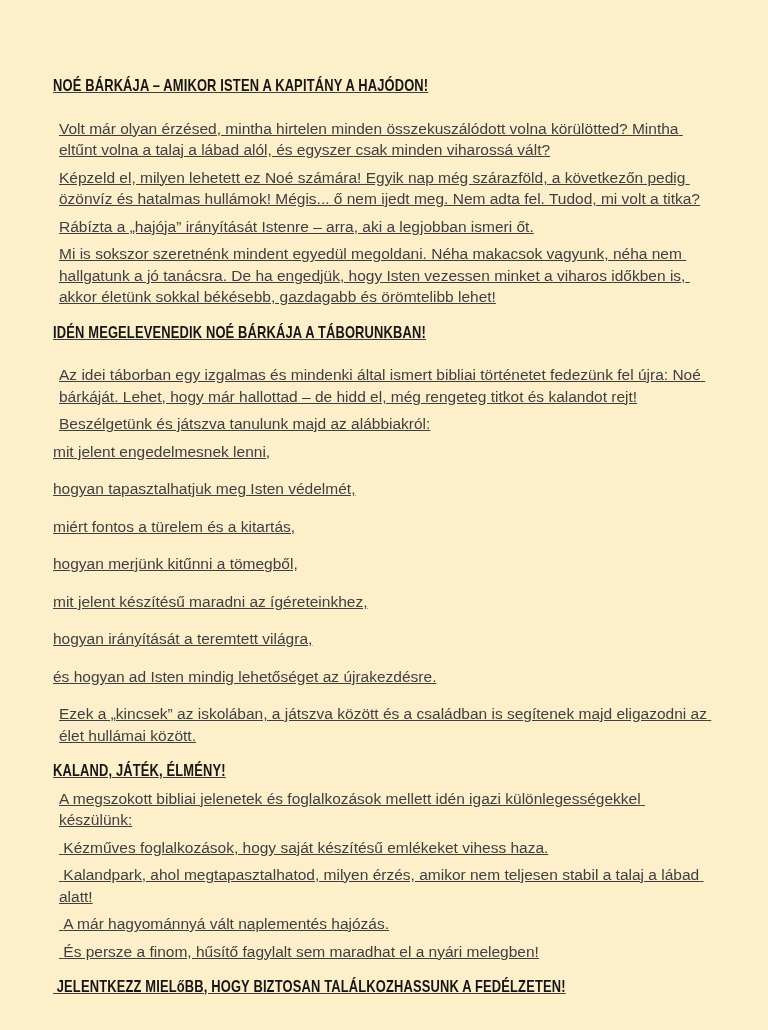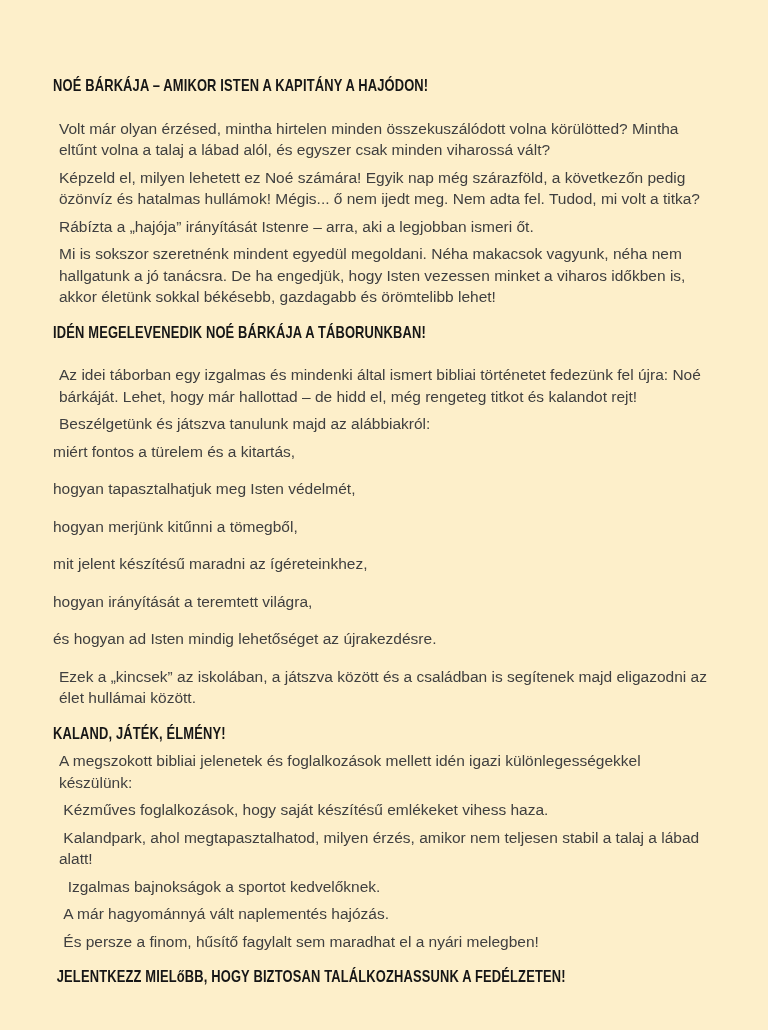--- a/index.html
+++ b/index.html
@@ -13,20 +13,21 @@
     width: 768px;
     height: 1030px;
     margin: 0 auto;
     background: var(--bg);
     padding: 75px 53px 30px 53px;
     font-family: "Liberation Sans", "DejaVu Sans", sans-serif;
     font-size: 15.5px;
     line-height: 21.5px;
     color: var(--body-color);
     overflow: hidden;
+    text-decoration: underline;
   }
   .heading {
     font-family: "Liberation Sans", sans-serif;
     font-weight: 800;
     font-size: 17px;
     line-height: 21.5px;
     color: var(--heading-color);
     letter-spacing: 0.2px;
     transform: scaleX(0.76);
     transform-origin: left center;
@@ -50,31 +51,31 @@
 
   <div class="heading h-gap-after">NOÉ BÁRKÁJA – AMIKOR ISTEN A KAPITÁNY A HAJÓDON!</div>
   <p class="p">Volt már olyan érzésed, mintha hirtelen minden összekuszálódott volna körülötted? Mintha eltűnt volna a talaj a lábad alól, és egyszer csak minden viharossá vált?</p>
   <p class="p">Képzeld el, milyen lehetett ez Noé számára! Egyik nap még szárazföld, a következőn pedig özönvíz és hatalmas hullámok! Mégis... ő nem ijedt meg. Nem adta fel. Tudod, mi volt a titka?</p>
   <p class="p">Rábízta a „hajója” irányítását Istenre – arra, aki a legjobban ismeri őt.</p>
   <p class="p">Mi is sokszor szeretnénk mindent egyedül megoldani. Néha makacsok vagyunk, néha nem hallgatunk a jó tanácsra. De ha engedjük, hogy Isten vezessen minket a viharos időkben is, akkor életünk sokkal békésebb, gazdagabb és örömtelibb lehet!</p>
 
   <div class="heading h-gap-before h-gap-after">IDÉN MEGELEVENEDIK NOÉ BÁRKÁJA A TÁBORUNKBAN!</div>
   <p class="p">Az idei táborban egy izgalmas és mindenki által ismert bibliai történetet fedezünk fel újra: Noé bárkáját. Lehet, hogy már hallottad – de hidd el, még rengeteg titkot és kalandot rejt!</p>
   <p class="p">Beszélgetünk és játszva tanulunk majd az alábbiakról:</p>
+  <p class="list-item">mit jelent engedelmesnek lenni,</p>
+  <p class="list-item">hogyan tapasztalhatjuk meg Isten védelmét,</p>
   <p class="list-item">miért fontos a türelem és a kitartás,</p>
-  <p class="list-item">hogyan tapasztalhatjuk meg Isten védelmét,</p>
   <p class="list-item">hogyan merjünk kitűnni a tömegből,</p>
   <p class="list-item">mit jelent készítésű maradni az ígéreteinkhez,</p>
   <p class="list-item">hogyan irányítását a teremtett világra,</p>
   <p class="list-item">és hogyan ad Isten mindig lehetőséget az újrakezdésre.</p>
   <p class="p">Ezek a „kincsek” az iskolában, a játszva között és a családban is segítenek majd eligazodni az élet hullámai között.</p>
 
   <div class="heading h-gap-before">KALAND, JÁTÉK, ÉLMÉNY!</div>
   <p class="p">A megszokott bibliai jelenetek és foglalkozások mellett idén igazi különlegességekkel készülünk:</p>
   <p class="p"> Kézműves foglalkozások, hogy saját készítésű emlékeket vihess haza.</p>
   <p class="p"> Kalandpark, ahol megtapasztalhatod, milyen érzés, amikor nem teljesen stabil a talaj a lábad alatt!</p>
-  <p class="p">  Izgalmas bajnokságok a sportot kedvelőknek.</p>
   <p class="p"> A már hagyománnyá vált naplementés hajózás.</p>
   <p class="p"> És persze a finom, hűsítő fagylalt sem maradhat el a nyári melegben!</p>
 
   <div class="heading h-gap-before"> JELENTKEZZ MIELőBB, HOGY BIZTOSAN TALÁLKOZHASSUNK A FEDÉLZETEN!</div>
 
 </div>
 
 </body></html>

